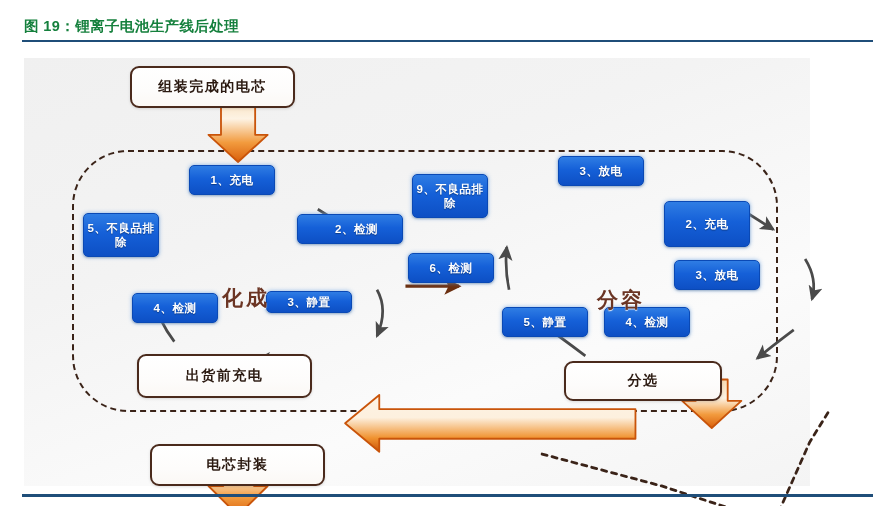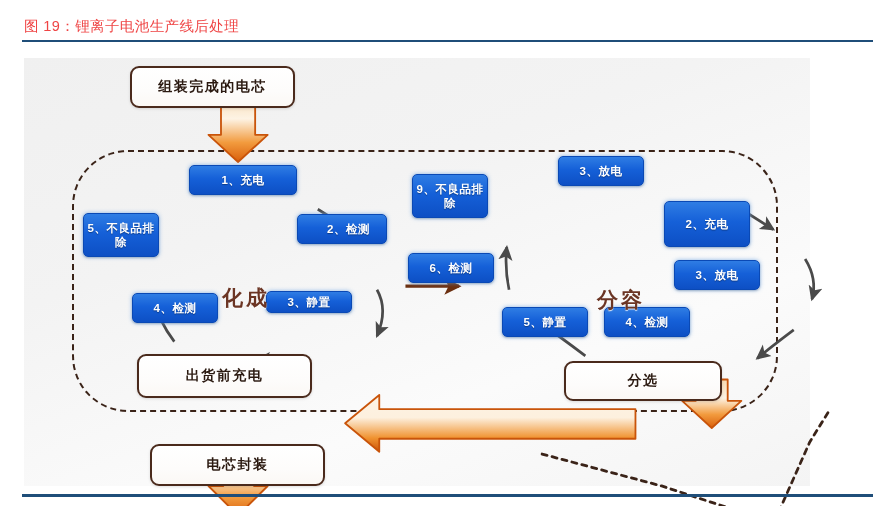--- a/index.html
+++ b/index.html
@@ -15,22 +15,22 @@
     position: relative;
     overflow: hidden;
   }
 
   
   #figure-title {
     position: absolute;
     left: 24px;
     top: 17px;
     font-size: 14.5px;
-    font-weight: normal;
-    color: #ef4444;
+    font-weight: bold;
+    color: #15803d;
     letter-spacing: 0.4px;
     white-space: nowrap;
   }
   #title-rule {
     position: absolute;
     left: 22px;
     top: 40px;
     width: 851px;
     height: 2px;
     background: #1f4e79;
@@ -197,23 +197,23 @@
   </svg>
 
   <div class="outline-box" style="left:540px; top:303px; width:158px; height:40px;">分选</div>
 
   <div class="outline-box" style="left:106px;  top:8px;   width:165px; height:42px;">组装完成的电芯</div>
 
   <div class="outline-box" style="left:113px; top:296px; width:175px; height:44px;">出货前充电</div>
 
   <div class="outline-box" style="left:126px; top:386px; width:175px; height:42px;">电芯封装</div>
 
-  <div class="step-box" style="left:165px; top:107px; width:108px; height:30px;">1、充电</div>
-
-  <div class="step-box" style="left:273px; top:156px; width:90px; height:30px;padding-left:16px;">2、检测</div>
+  <div class="step-box" style="left:165px; top:107px; width:86px; height:30px;">1、充电</div>
+
+  <div class="step-box" style="left:273px; top:156px; width:106px; height:30px;padding-left:16px;">2、检测</div>
 
   <div class="step-box" style="left:242px; top:233px; width:86px; height:22px;">3、静置</div>
 
   <div class="step-box" style="left:108px; top:235px; width:86px; height:30px;">4、检测</div>
 
   <div class="step-box" style="left:59px;  top:155px; width:76px; height:44px;">5、不良品排除</div>
 
   <div class="step-box" style="left:534px; top:98px;  width:86px; height:30px;">3、放电</div>
 
   <div class="step-box" style="left:640px; top:143px; width:86px; height:46px;">2、充电</div>

